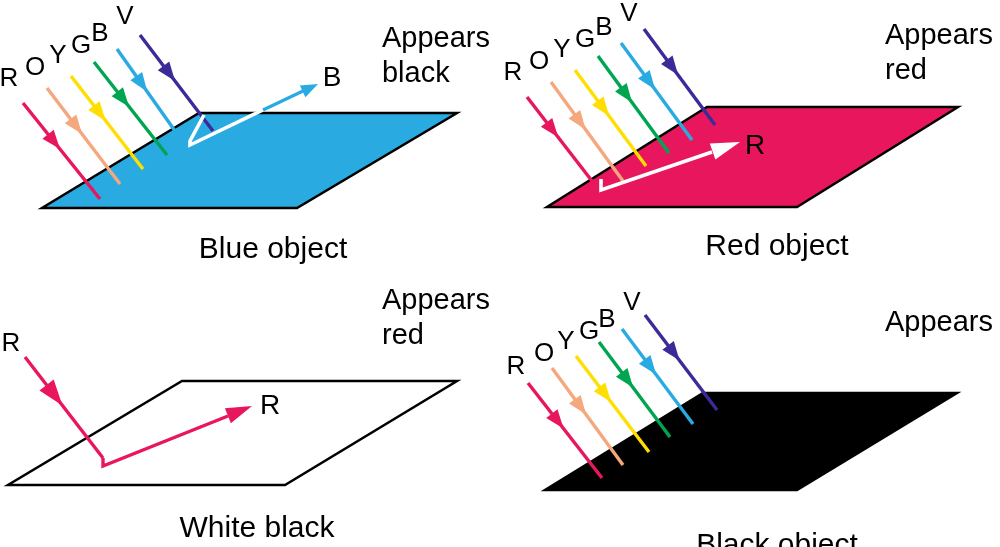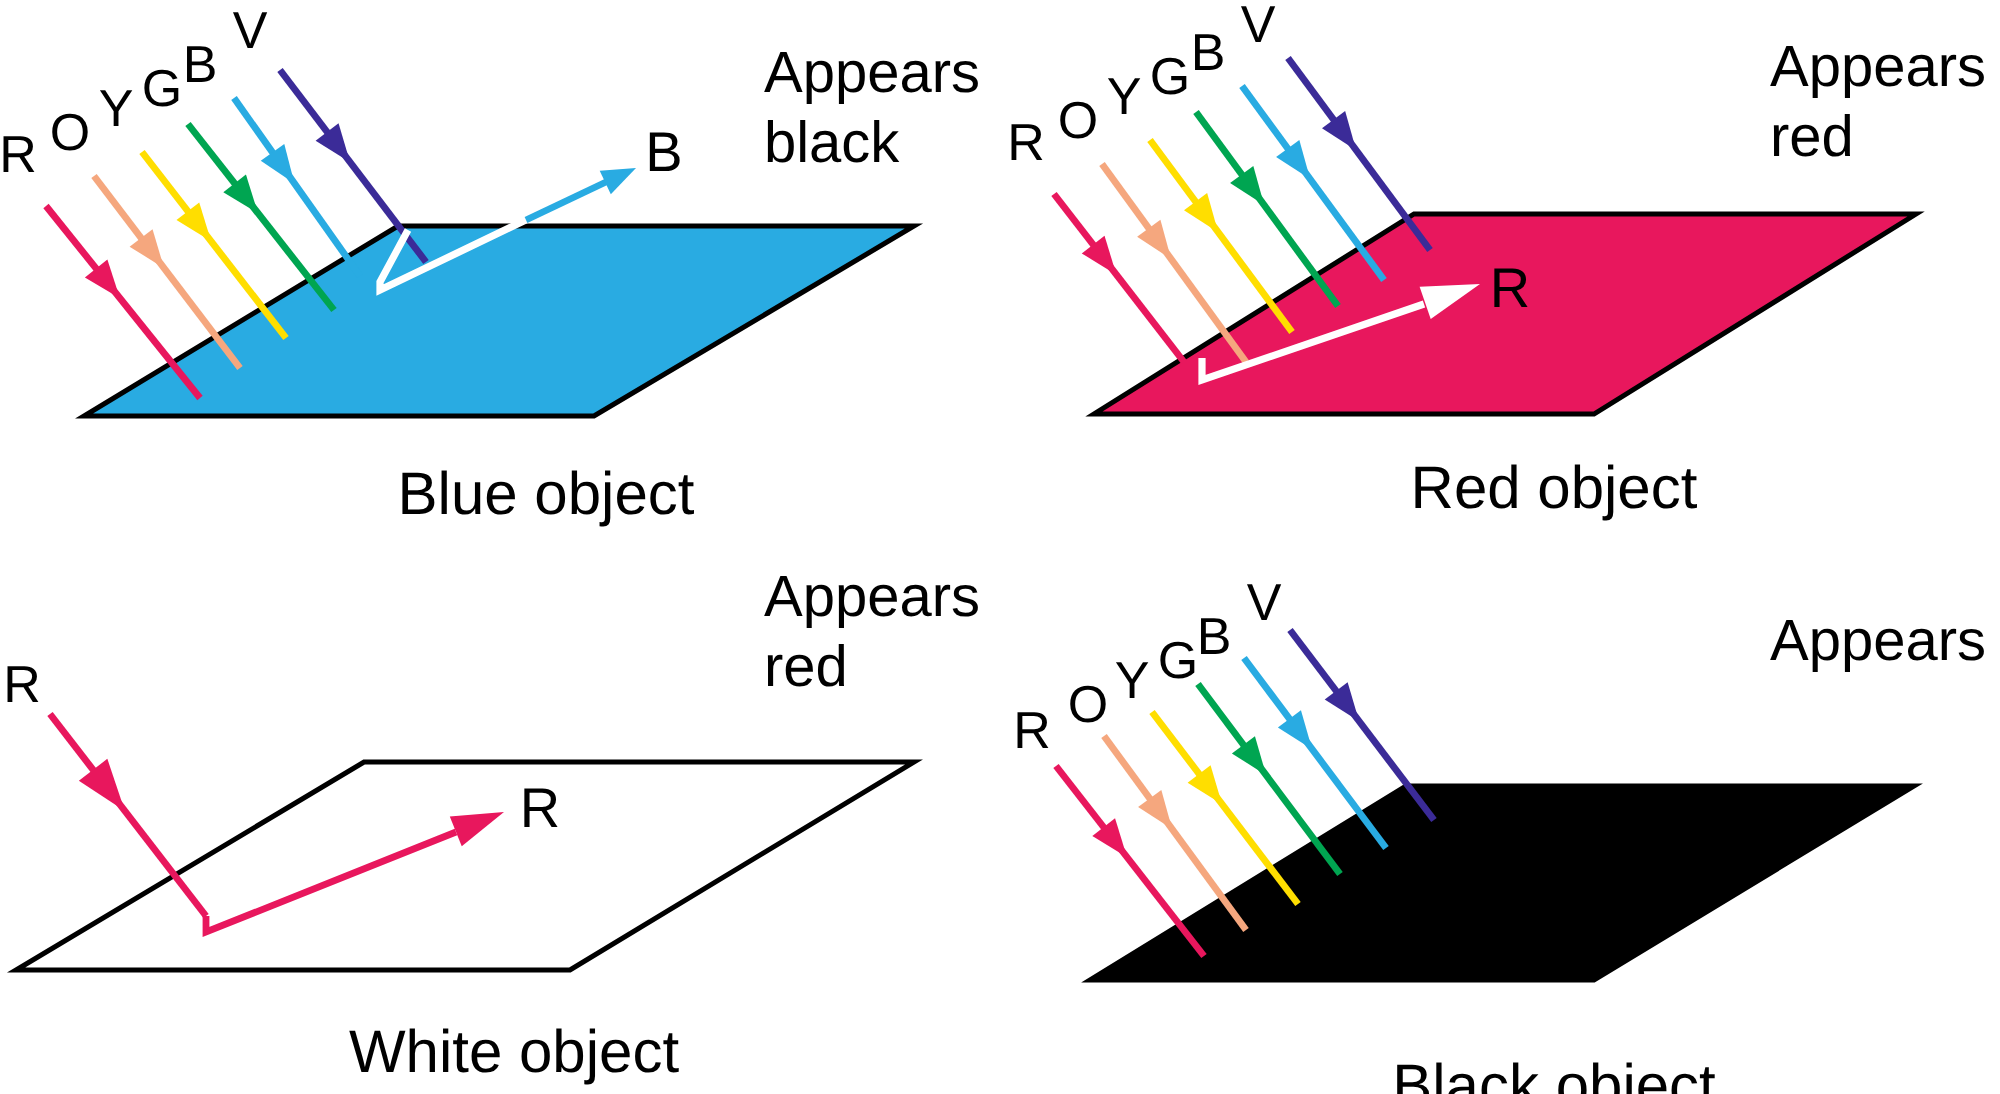--- a/index.html
+++ b/index.html
@@ -136,16 +136,16 @@
   <div class="appears" id="appears-p3">
     <span class="ln">Appears</span>
     <span class="ln">red</span>
   </div>
   <div class="appears" id="appears-p4">
     <span class="ln">Appears</span>
   </div>
 
   <div class="caption" id="caption-p1">Blue object</div>
   <div class="caption" id="caption-p2">Red object</div>
-  <div class="caption" id="caption-p3">White object</div>
+  <div class="caption" id="caption-p3">White black</div>
   <div class="caption" id="caption-p4">Black object</div>
 
 </div>
 
 </body></html>

